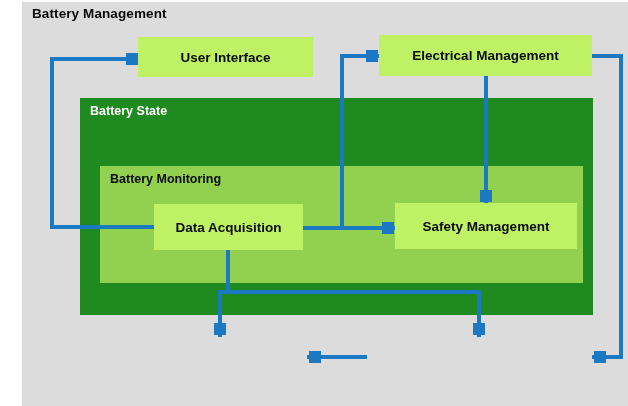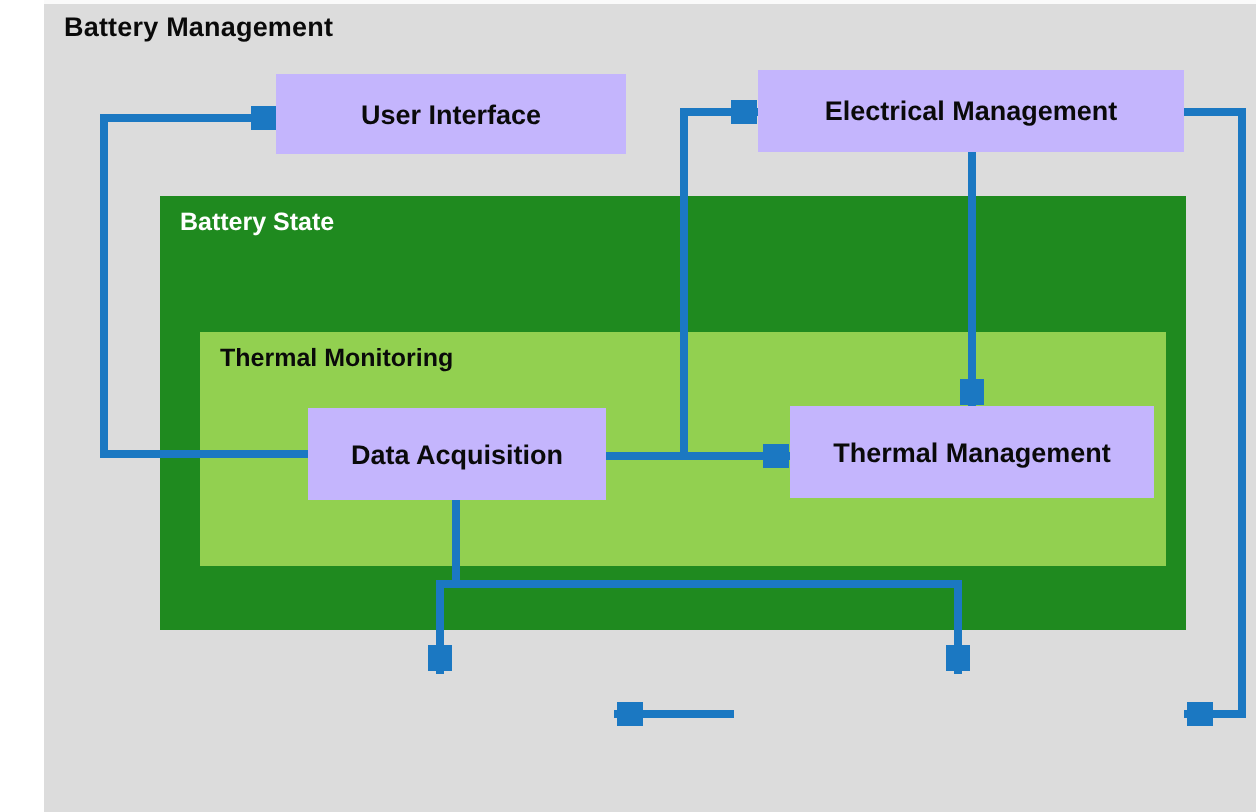--- a/index.html
+++ b/index.html
@@ -30,21 +30,21 @@
     background:#92d050;
   }
   .group-label{
     position:absolute;left:10px;top:6px;
     font-size:12.5px;font-weight:bold;
   }
   .group.battery-state > .group-label{color:#ffffff;text-align:center;}
   .group.battery-monitoring > .group-label{color:#0a0a0a;}
   .node{
     position:absolute;
-    background:#c4b5fd;
+    background:#bef264;
     display:flex;align-items:center;justify-content:center;
     font-size:13.5px;font-weight:bold;color:#0a0a0a;
     text-align:center;
   }
   .node.user-interface{left:116px;top:37px;width:175px;height:40px;}
   .node.electrical-management{left:357px;top:35px;width:213px;height:41px;}
   .node.data-acquisition{left:132px;top:204px;width:149px;height:46px;}
   .node.safety-management{left:373px;top:203px;width:182px;height:46px;}
   .node.communication{left:112px;top:336px;width:174px;height:41px;}
   .node.thermal-management{left:343px;top:336px;width:228px;height:41px;}
@@ -61,21 +61,21 @@
 
 <div class="stage">
   <div class="top-strip"></div>
 
   <div class="diagram-title">Battery Management</div>
 
   <div class="group battery-state">
     <div class="group-label">Battery State</div>
   </div>
   <div class="group battery-monitoring">
-    <div class="group-label">Thermal Monitoring</div>
+    <div class="group-label">Battery Monitoring</div>
   </div>
 
   <svg class="edges" viewBox="0 0 628 406" xmlns="http://www.w3.org/2000/svg">
     <defs>
       <marker id="ah" viewBox="0 0 3 3" refX="3" refY="1.5" markerWidth="3.2" markerHeight="3" orient="auto" markerUnits="strokeWidth">
         <path d="M0,0 L3,1.5 L0,3 Z" fill="#1b78c2" stroke="none"></path>
       </marker>
     </defs>
     <path d="M132,227 H30 V59 H116" marker-end="url(#ah)"></path>
     <path d="M320,228 V56 H356" marker-end="url(#ah)"></path>
@@ -92,15 +92,15 @@
   <div class="node user-interface">
     <span>User Interface</span>
   </div>
   <div class="node electrical-management">
     <span>Electrical Management</span>
   </div>
   <div class="node data-acquisition">
     <span>Data Acquisition</span>
   </div>
   <div class="node safety-management">
-    <span>Thermal Management</span>
+    <span>Safety Management</span>
   </div>
 </div>
 
 </body></html>

